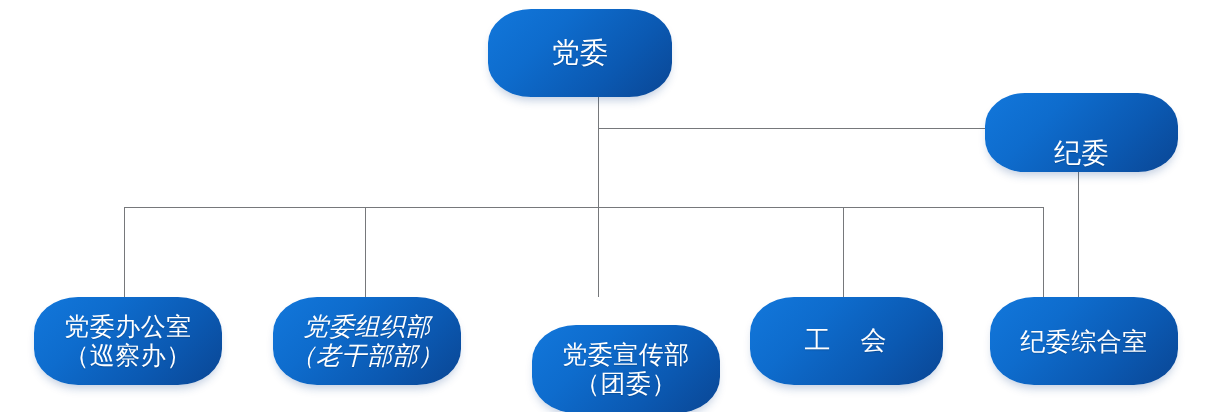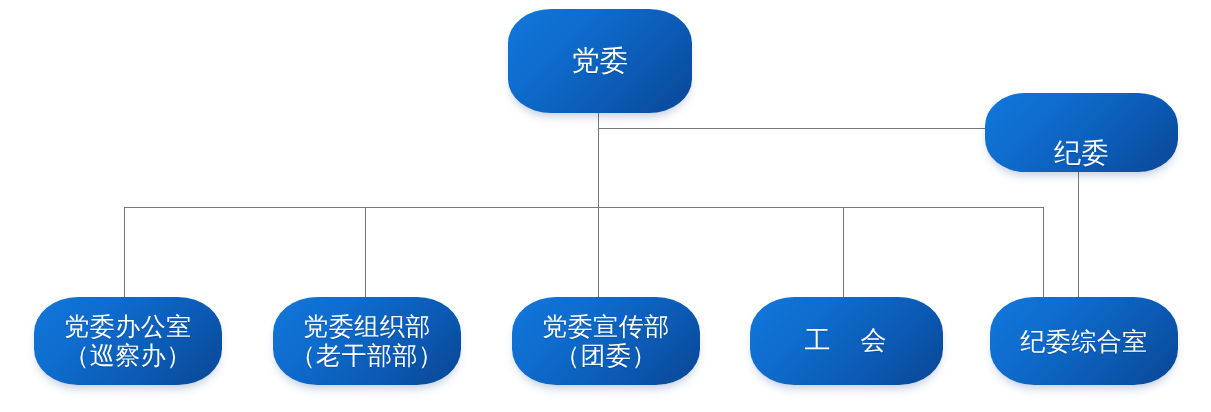--- a/index.html
+++ b/index.html
@@ -51,24 +51,24 @@
   .node .node-label {
     display: block;
     line-height: 1.16;
     white-space: pre-line;
     letter-spacing: 0.5px;
     text-shadow: 0 1px 1px rgba(0, 0, 0, 0.18);
   }
 
   
   #node-party-committee {
-    left: 508px;
+    left: 488px;
     top: 9px;
     width: 184px;
-    height: 104px;
+    height: 88px;
     border-radius: 43px / 34px;
   }
   #node-party-committee .node-label { font-size: 28px; }
 
   
   #node-discipline-committee {
     left: 985px;
     top: 93px;
     width: 193px;
     height: 79px;
@@ -78,22 +78,22 @@
 
   
   .node-leaf {
     top: 297px;
     height: 88px;
     border-radius: 44px / 36px;
   }
   .node-leaf .node-label { font-size: 25px; }
 
   #node-party-office        { left: 34px;   width: 188px; text-align: right; }
-  #node-organization-dept   { left: 273px;  width: 188px; }
-  #node-propaganda-dept     { left: 512px;  width: 188px; }
+  #node-organization-dept   { left: 273px;  width: 188px; font-style: italic; }
+  #node-propaganda-dept     { left: 532px;  width: 188px; margin-top: 28px; }
   #node-labor-union         { left: 750px;  width: 193px; }
   #node-labor-union .node-label { font-size: 26px; letter-spacing: 2px; }
   #node-general-office      { left: 990px;  width: 188px; text-align: center; }
 </style>
 </head>
 <body>
 
 <div id="org-chart">
 
   <div class="connector-layer">

